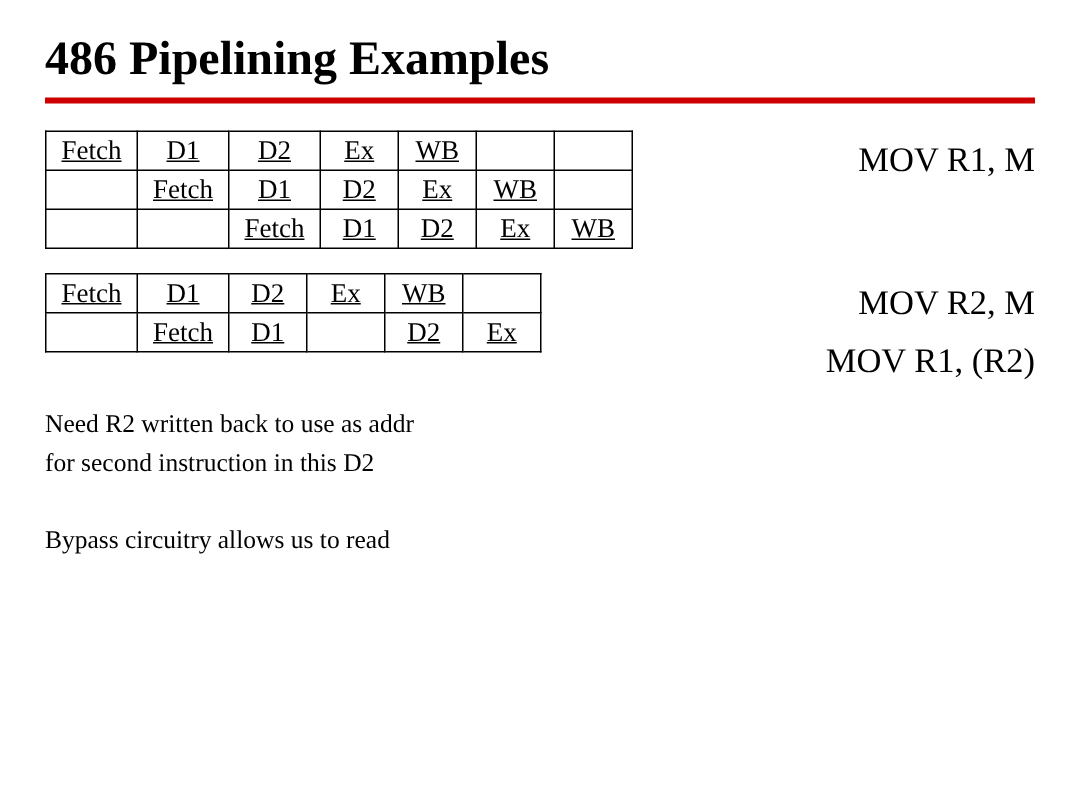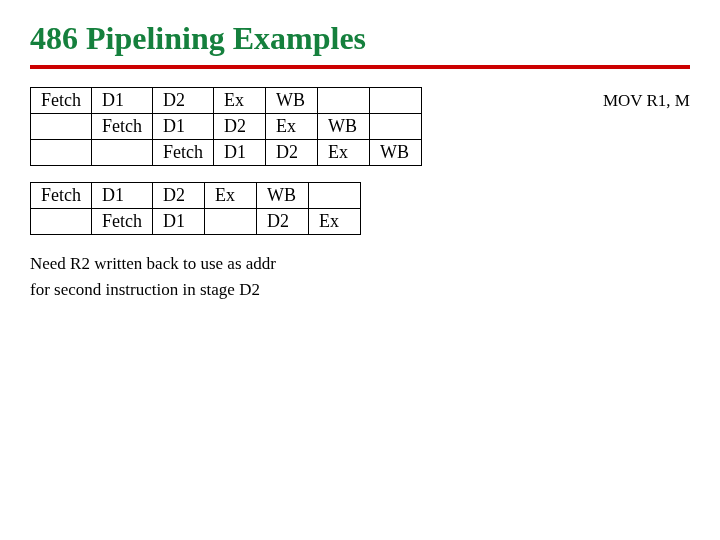--- a/index.html
+++ b/index.html
@@ -8,48 +8,49 @@
       font-family: 'Times New Roman', Times, serif;
       width: 720px;
       height: 540px;
       overflow: hidden;
       padding: 20px 30px;
     }
     .title {
       font-size: 32px;
       font-weight: bold;
       margin-bottom: 8px;
-      color: #15803d;
+      color: #000000;
     }
     .red-line {
       height: 4px;
       background: #cc0000;
       margin-bottom: 18px;
     }
     .pipeline-table {
       border-collapse: collapse;
       margin-bottom: 6px;
     }
     .pipeline-table td {
       font-size: 18px;
       padding: 2px 10px;
       border: 1px solid #000;
-      text-align: left;
+      text-align: center;
       min-width: 52px;
+      text-decoration: underline;
     }
     .pipeline-area {
       display: flex;
       align-items: flex-start;
       margin-bottom: 10px;
     }
     .pipeline-left {
       flex: 1;
     }
     .pipeline-right {
-      font-size: 17px;
+      font-size: 23px;
       line-height: 1.7;
       text-align: right;
       padding-left: 20px;
       white-space: nowrap;
     }
     .notes {
       font-size: 17px;
       line-height: 1.5;
       margin-top: 10px;
       color: #000;
@@ -119,19 +120,24 @@
         <td style="border:1px solid #000;"></td>
         <td>Fetch</td>
         <td>D1</td>
         <td style="border:1px solid #000;"></td>
         <td>D2</td>
         <td>Ex</td>
       </tr>
     </tbody>
       </table>
   </div>
+  <div class="pipeline-right">
+    <div>MOV R2, M</div>
+    <div>MOV R1, (R2)</div>
+  </div>
 </div>
 
 <div class="notes">
   <div>Need R2 written back to use as addr</div>
-  <div>for second instruction in stage D2</div>
+  <div>for second instruction in this D2</div>
   <br>
+  <div>Bypass circuitry allows us to read</div>
 </div>
 
 </body></html>

